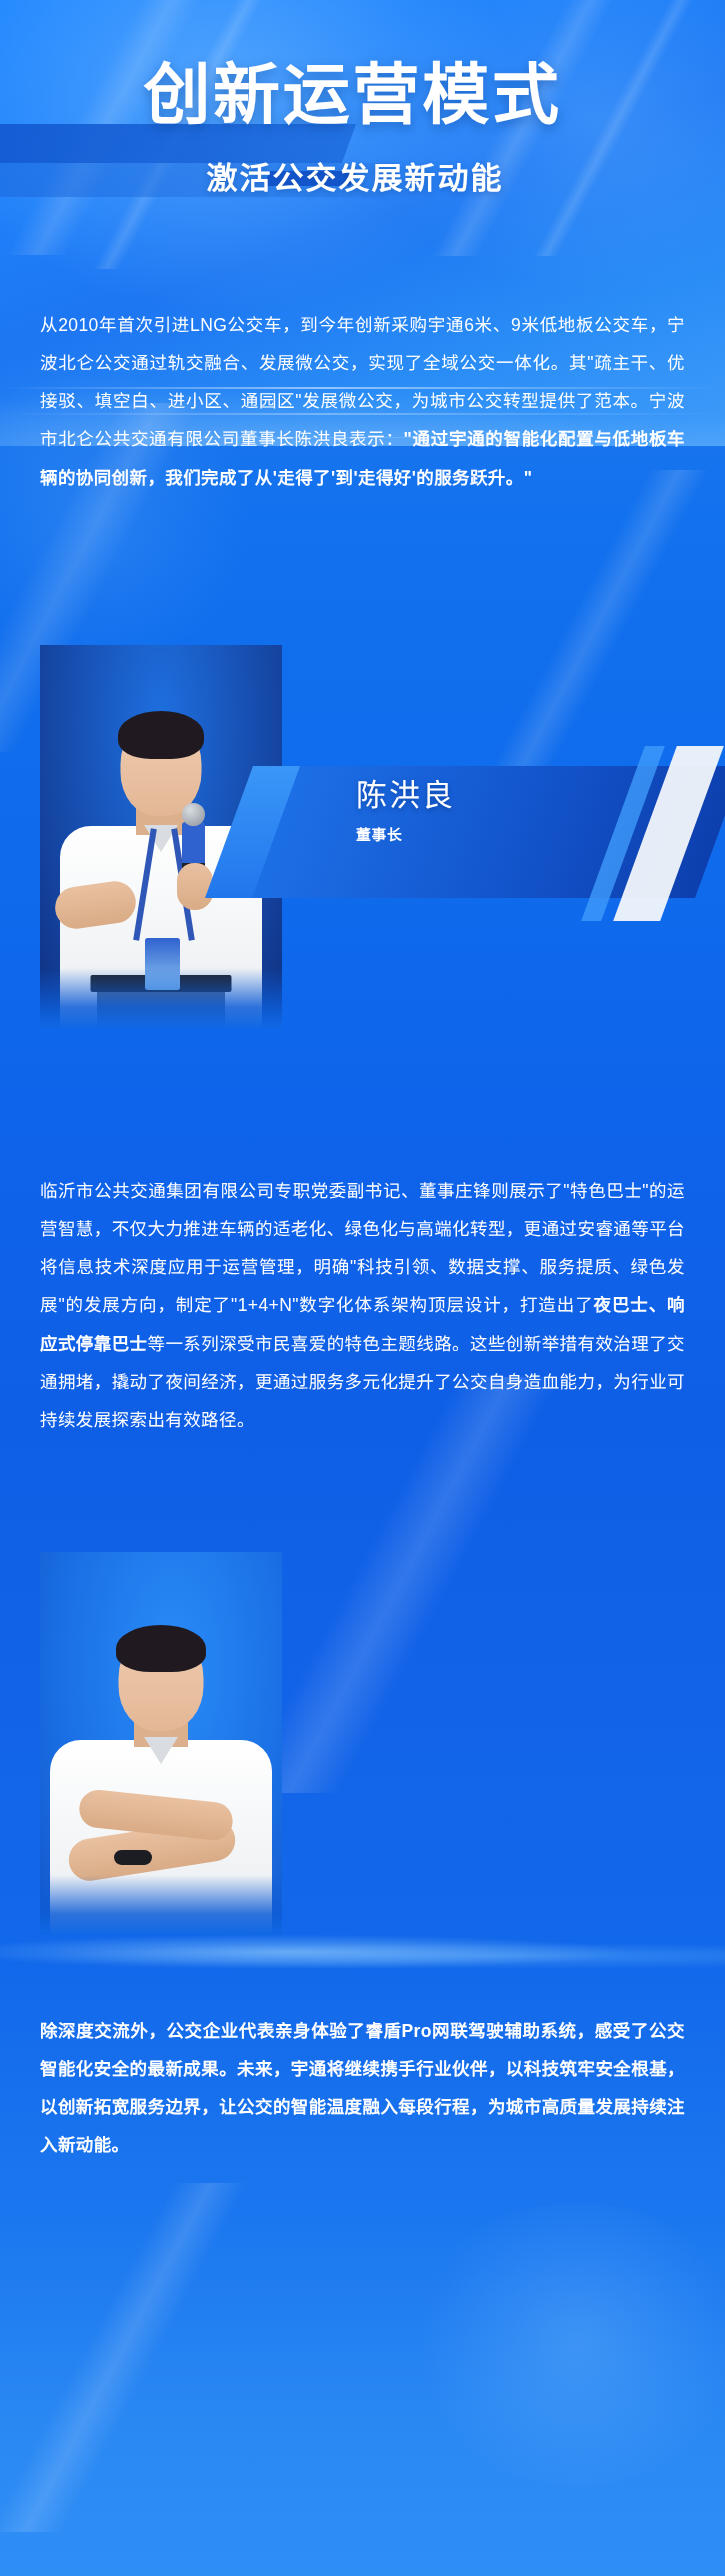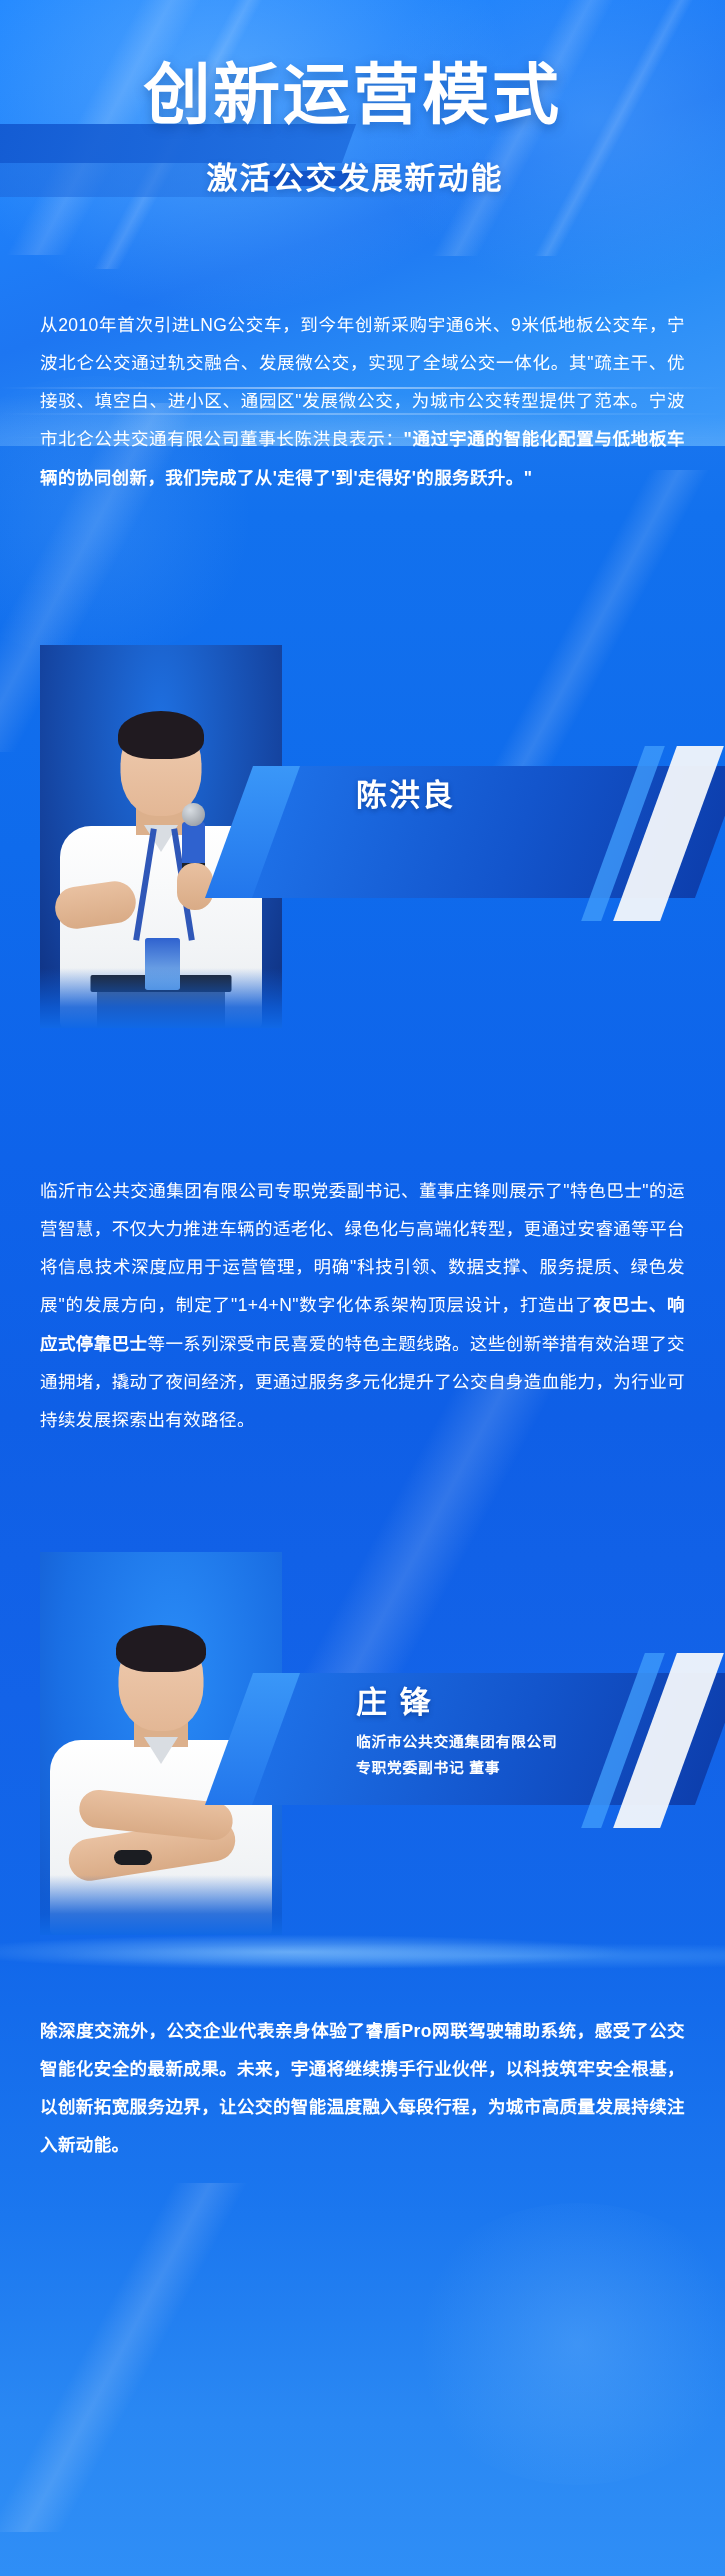--- a/index.html
+++ b/index.html
@@ -208,21 +208,21 @@
   }
   .bar-a { left:74px; top:121px; width:443px; height:132px; background:linear-gradient(90deg,#1d6fe6 0%,#1355cc 55%,#0d3fae 100%); }
   .bar-b { left:27px;  top:121px; width:52px;  height:132px; background:linear-gradient(180deg,#3a97f8 0%,#2276ec 100%); }
   .bar-c { left:443px; top:101px; width:47px;  height:175px; background:#f3f7fb; opacity:.95; }
   .bar-d { left:411px; top:101px; width:20px;  height:175px; background:#3f9bfb; opacity:.8; }
 
   .plate-text { position:absolute; left:154px; top:133px; width:322px; }
   .plate-name {
     color:#ffffff;
     font-size:31px;
-    font-weight:bold;
+    font-weight:normal;
     letter-spacing:2px;
     line-height:1.15;
     margin-bottom:9.4px;
     text-shadow:0 2px 5.4px rgba(3,38,105,.45);
   }
   .plate-org, .plate-role {
     color:#ffffff;
     font-size:14.8px;
     font-weight:bold;
     letter-spacing:0.7px;
@@ -312,20 +312,21 @@
       <div class="photo-fade"></div>
     </div>
 
     <div class="plate">
       <div class="bar bar-b"></div>
       <div class="bar bar-a"></div>
       <div class="bar bar-d"></div>
       <div class="bar bar-c"></div>
       <div class="plate-text">
         <div class="plate-name">陈洪良</div>
+        <div class="plate-role">董事长</div>
       </div>
     </div>
   </div>
 
   <div class="para p3">
     <span>临沂市公共交通集团有限公司专职党委副书记、董事庄锋则展示了"特色巴士"的运营智慧，不仅大力推进车辆的适老化、绿色化与高端化转型，更通过安睿通等平台将信息技术深度应用于运营管理，明确"科技引领、数据支撑、服务提质、绿色发展"的发展方向，制定了"1+4+N"数字化体系架构顶层设计，打造出了</span><b>夜巴士、响应式停靠巴士</b><span>等一系列深受市民喜爱的特色主题线路。这些创新举措有效治理了交通拥堵，撬动了夜间经济，更通过服务多元化提升了公交自身造血能力，为行业可持续发展探索出有效路径。</span>
   </div>
 
   <div class="profile two">
 
@@ -337,31 +338,20 @@
         <div class="p-arm" style="left:39px;bottom:101px;width:154px;transform:rotate(6deg);height:38px;"></div>
         <div class="p-belt" style="width:38px;height:14.8px;left:74px;transform:none;bottom:70px;border-radius:7.4px;background:#1b1d22;"></div>
         <div class="p-neck" style="width:54px;height:39px;bottom:188px;"></div>
         <div class="p-collar" style="bottom:171px;"></div>
         <div class="p-head" style="width:85px;height:102px;bottom:204px;"></div>
         <div class="p-hair" style="width:90px;height:47px;bottom:263px;"></div>
       </div>
       <div class="photo-fade"></div>
     </div>
 
-    <div class="plate">
-      <div class="bar bar-b"></div>
-      <div class="bar bar-a"></div>
-      <div class="bar bar-d"></div>
-      <div class="bar bar-c"></div>
-      <div class="plate-text">
-        <div class="plate-name">庄 锋</div>
-        <div class="plate-org">临沂市公共交通集团有限公司</div>
-        <div class="plate-role">专职党委副书记 董事</div>
-      </div>
-    </div>
 
     <div class="bottom-wave" style="top:380px;"></div>
   </div>
 
   <div class="para p4">除深度交流外，公交企业代表亲身体验了睿盾Pro网联驾驶辅助系统，感受了公交智能化安全的最新成果。未来，宇通将继续携手行业伙伴，以科技筑牢安全根基，以创新拓宽服务边界，让公交的智能温度融入每段行程，为城市高质量发展持续注入新动能。</div>
 
 </div>
 
 
 </body></html>

